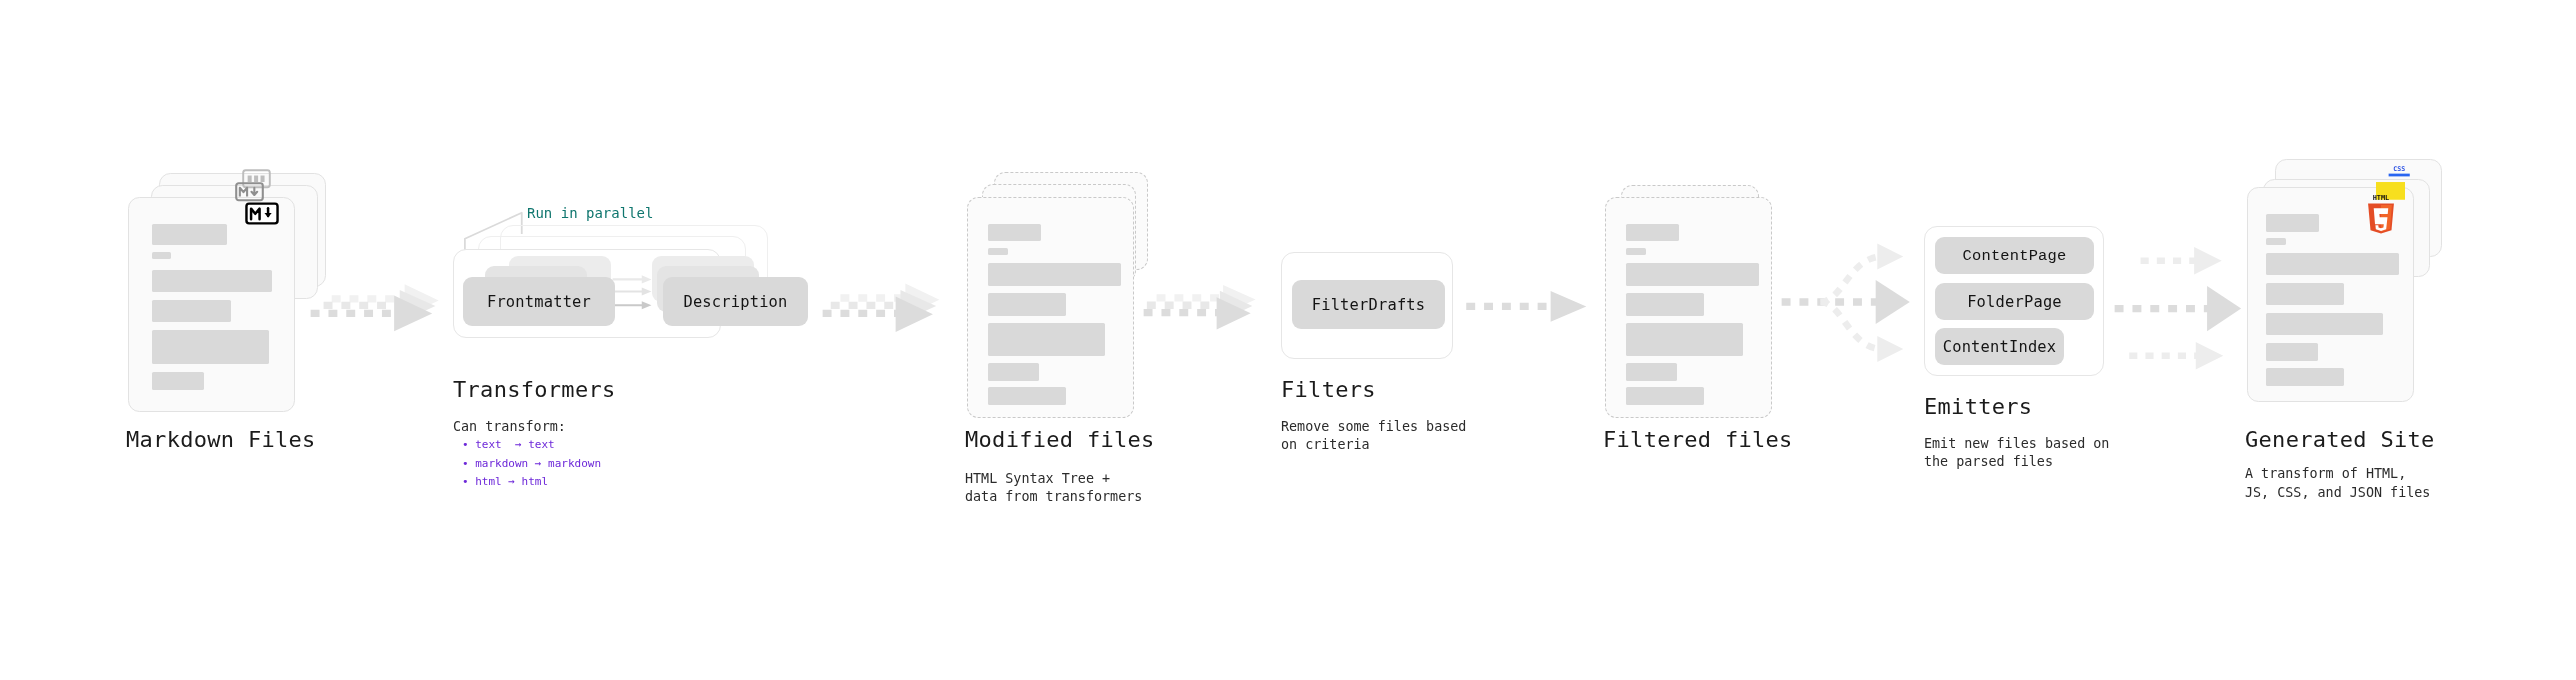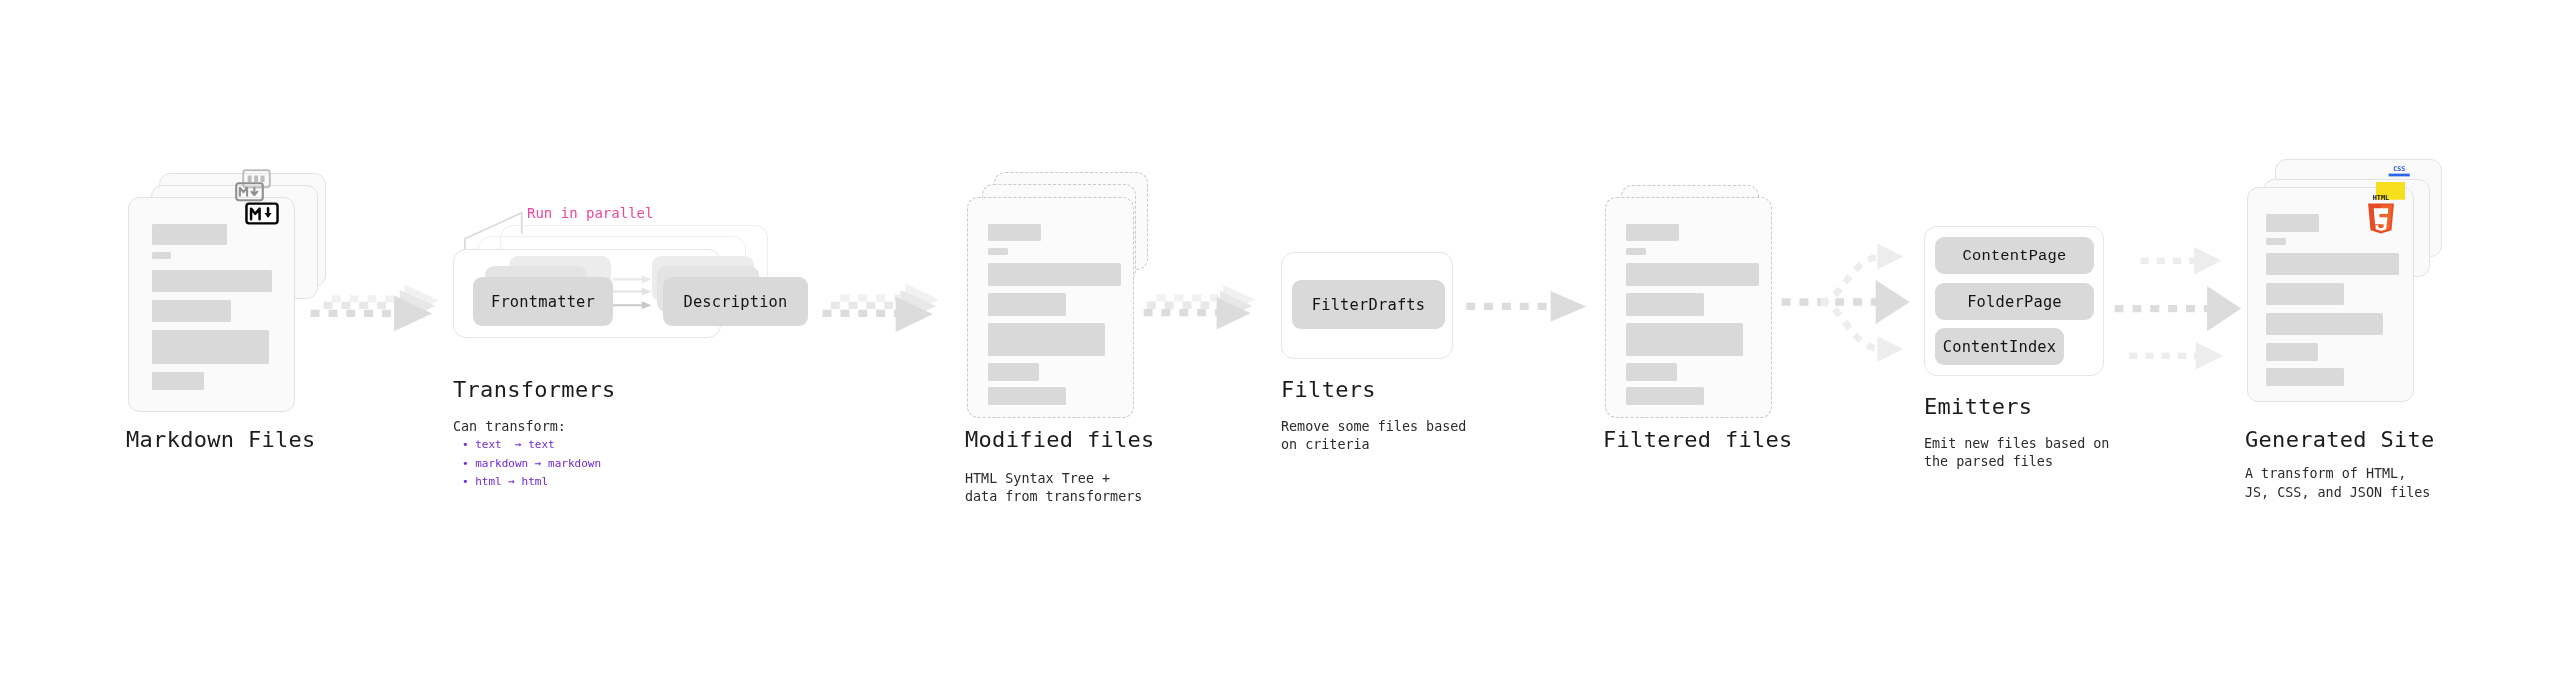--- a/index.html
+++ b/index.html
@@ -40,21 +40,21 @@
   .group.ghost{border-color:#efefef;background:transparent;}
   .chip{
     position:absolute;background:#d9d9d9;border-radius:9px;
     display:flex;align-items:center;justify-content:center;
     font-size:15.4px;color:#141414;letter-spacing:0.2px;box-sizing:border-box;
   }
   .chip.ghost{background:#ececec;}
   .chip.ghost2{background:#e4e4e4;}
 
   .runlabel{
-    position:absolute;font-size:14px;color:#ec4899;white-space:nowrap;
+    position:absolute;font-size:14px;color:#0f766e;white-space:nowrap;
   }
 
   svg{position:absolute;overflow:visible;}
 </style>
 </head>
 <body>
 
 <div class="stage">
 
   <div>
@@ -119,21 +119,21 @@
 
     <svg style="left:611px;top:272px;" width="89" height="65" viewBox="0 0 110 80">
       <path d="M2 9 H44" stroke="#e9e9e9" stroke-width="2.6" fill="none"></path>
       <path d="M38 4 L50 9 L38 14 Z" fill="#e9e9e9"></path>
       <path d="M2 24 H44" stroke="#e3e3e3" stroke-width="2.6" fill="none"></path>
       <path d="M38 19 L50 24 L38 29 Z" fill="#e3e3e3"></path>
       <path d="M0 41 H44" stroke="#c9c9c9" stroke-width="2.6" fill="none"></path>
       <path d="M38 36 L50 41 L38 46 Z" fill="#c9c9c9"></path>
     </svg>
 
-    <div class="chip" style="left:473px;top:277px;width:140px;height:49px;">Frontmatter</div>
+    <div class="chip" style="left:463px;top:277px;width:152px;height:49px;">Frontmatter</div>
     <div class="chip" style="left:663px;top:277px;width:145px;height:49px;">Description</div>
 
     <div class="title" style="left:453px;top:377px;">Transformers</div>
     <div class="sub" style="left:453px;top:418px;">Can transform:</div>
     <div class="sub-list" style="left:462px;top:436px;">
       <div class="li">• text  → text</div>
       <div class="li">• markdown → markdown</div>
       <div class="li">• html → html</div>
     </div>
   </div>

